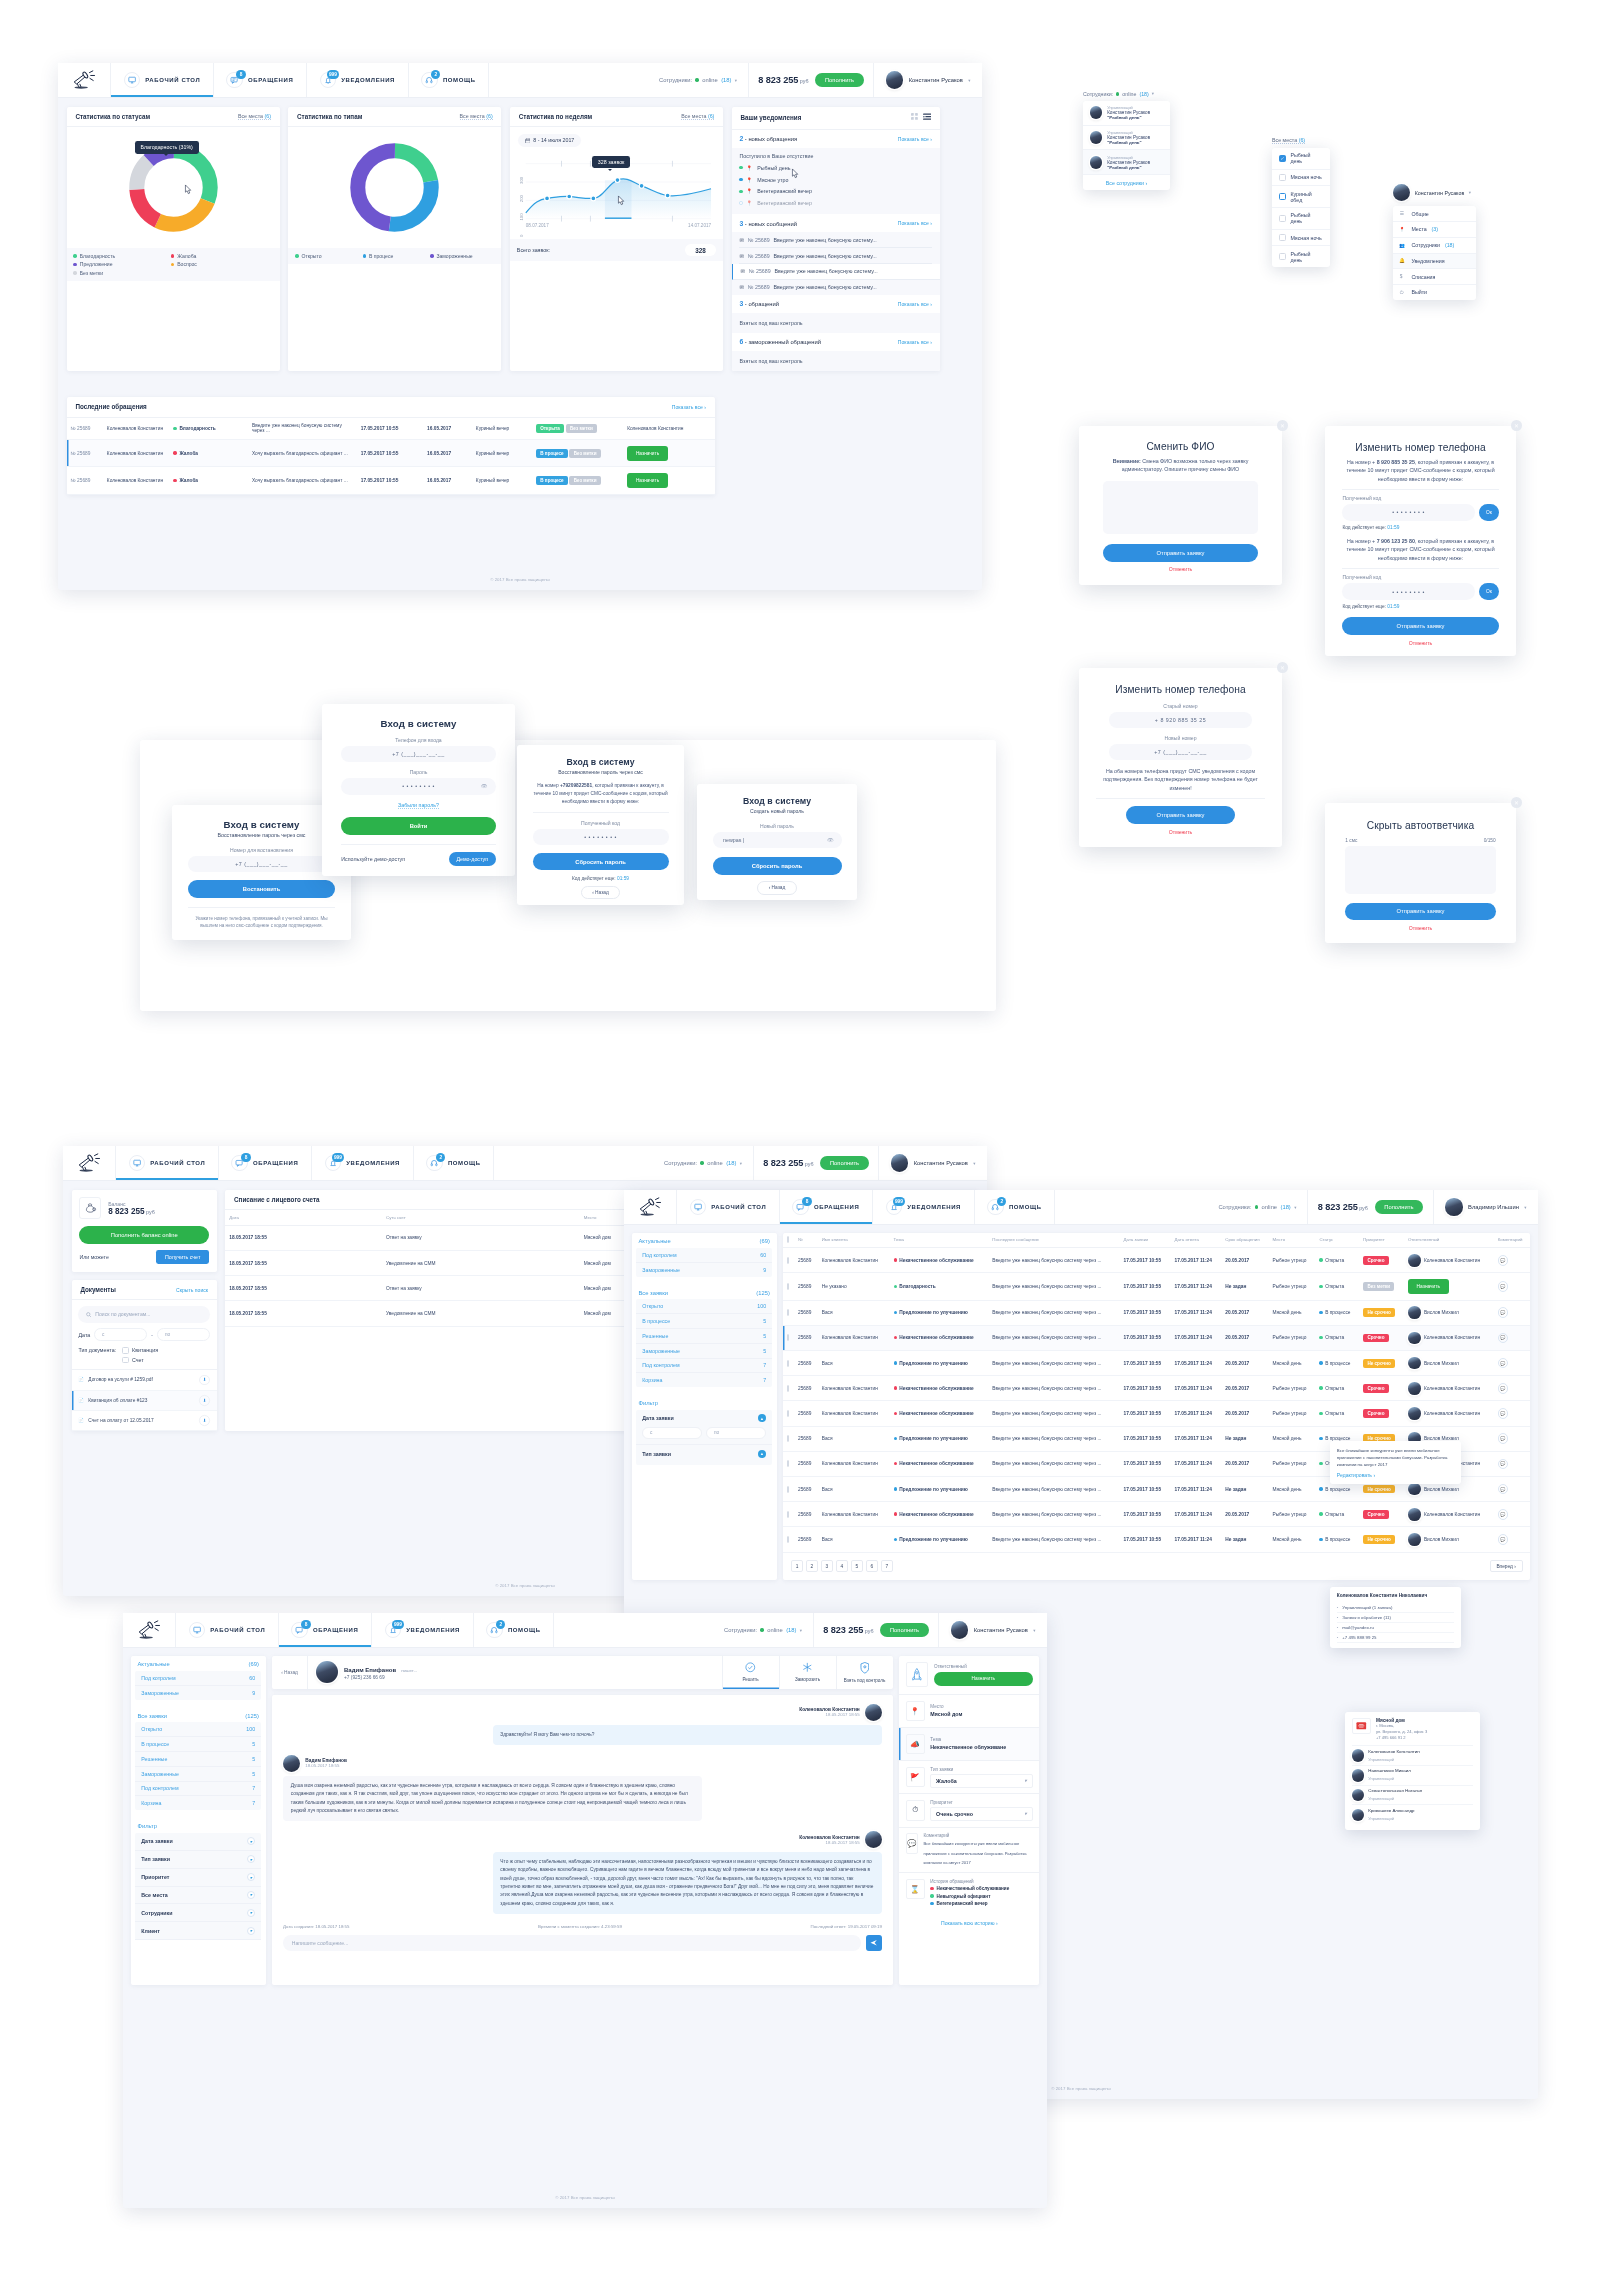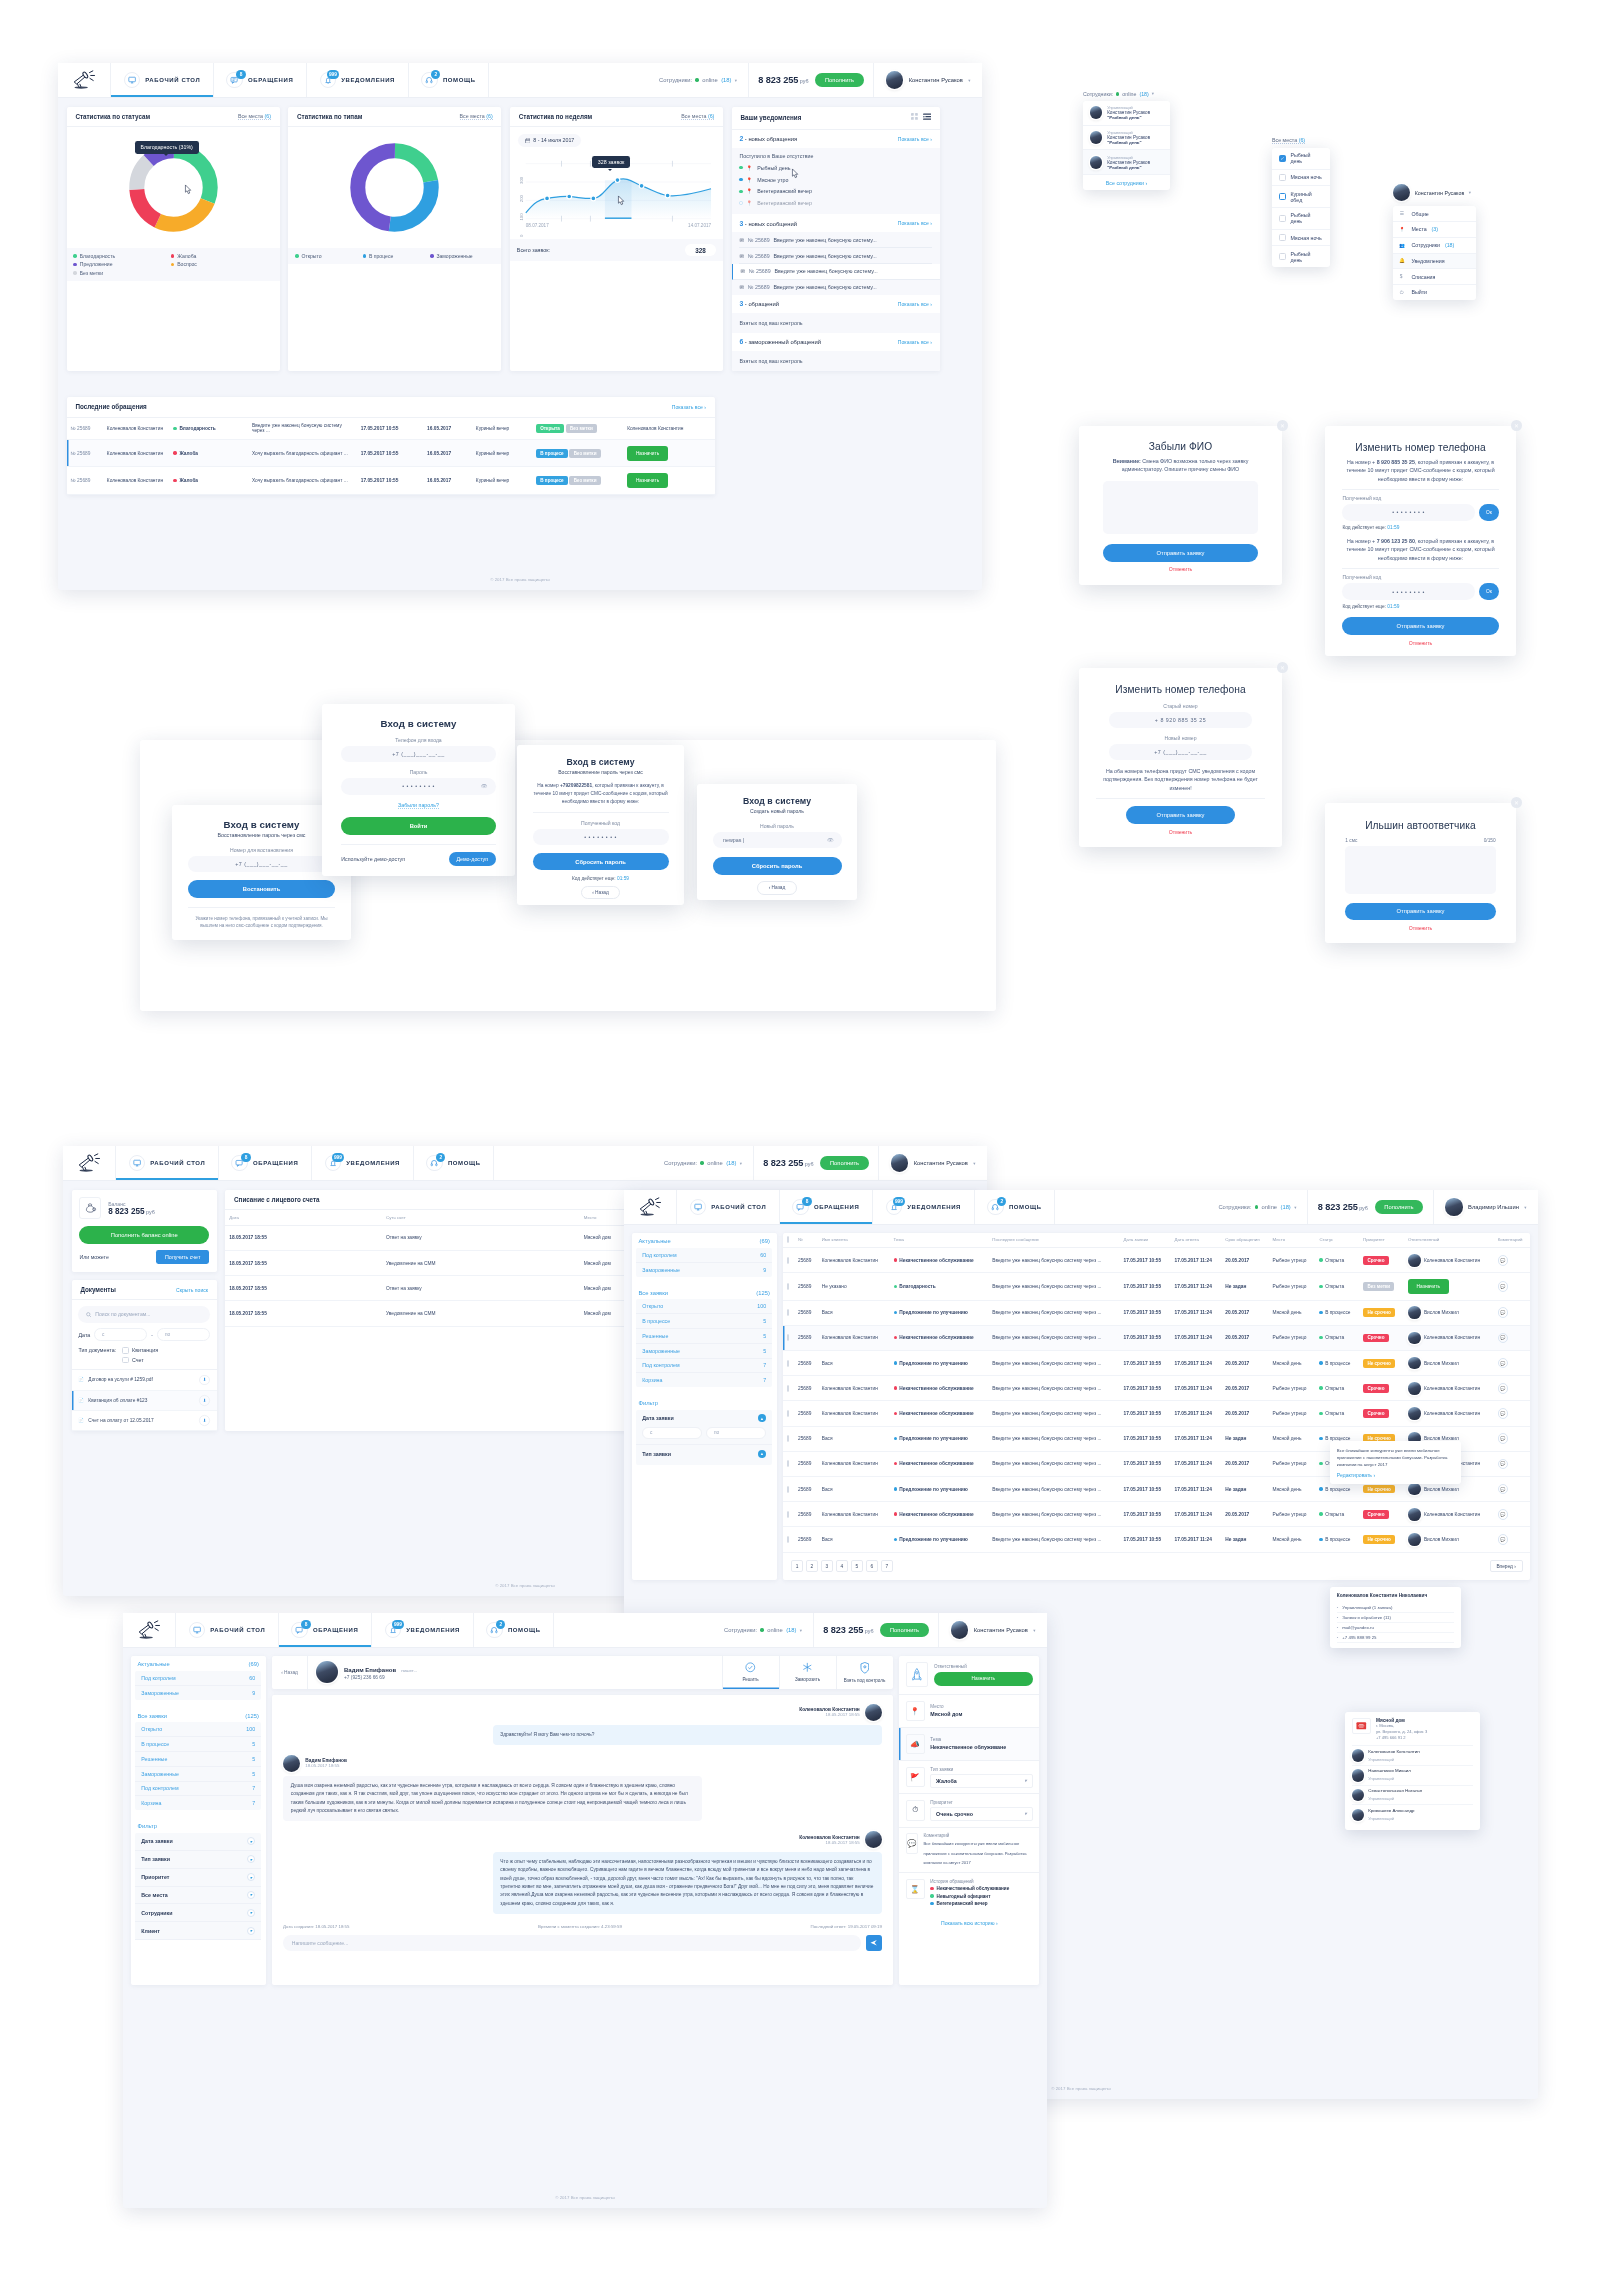--- a/index.html
+++ b/index.html
@@ -571,21 +571,21 @@
   </div>
  <div class="dropitem" style="">
   <span style="width:6.8px;color:#8d9ab0;font-size:4.8px">⏻</span>
   <span>Выйти</span>
   </div>
       </div>
 </div>
 
 <div class="modal" style="left:1079px; top:426px; width:203px; padding:4.8px 0 12.6px;">
   <div class="closex">✕</div>
-  <div class="mt">Забыли ФИО</div>
+  <div class="mt">Сменить ФИО</div>
   <div class="msub"><b>Внимание:</b><span> Смена ФИО возможна только через заявку администратору. Опишите причину смены ФИО</span></div>
   <div style="padding:1.9px 24px 0;">
     <div style="background:#f6f7fb; border-radius:4.8px; height:53px;"></div>
     <button class="fbtn blue" style="margin-top:9.7px;">Отправить заявку</button>
     <div class="cancel">Отменить</div>
   </div>
 </div>
 
 <div class="modal" style="left:1325px; top:426px; width:191px; padding:5.8px 0 10.6px;">
   <div class="closex">✕</div>
@@ -623,21 +623,21 @@
   </div>
   <div class="msub" style="padding-top:6.8px;">На оба номера телефона придут СМС уведомления с кодом подтверждения. Без подтверждения номер телефона не будет изменен!</div>
   <div style="padding:0 30px; border-top:0.5px solid #eef1f6; margin:0 17.4px; padding-top:7.7px;">
     <button class="fbtn blue">Отправить заявку</button>
     <div class="cancel">Отменить</div>
   </div>
 </div>
 
 <div class="modal" style="left:1325px; top:803px; width:191px; padding:6.8px 0 11.6px;">
   <div class="closex">✕</div>
-  <div class="mt">Ильшин автоответчика</div>
+  <div class="mt">Скрыть автоответчика</div>
   <div style="padding:1.9px 20.3px 0;">
     <div style="display:flex; justify-content:space-between; font-size:4.8px; color:#6b7994; margin-bottom:2.9px;">
       <span>1 смс</span>
       <span>0/150</span>
     </div>
     <div style="background:#f6f7fb; border-radius:4.8px; height:48px;"></div>
     <button class="fbtn blue" style="margin-top:8.7px;">Отправить заявку</button>
     <div class="cancel">Отменить</div>
   </div>
 </div>

